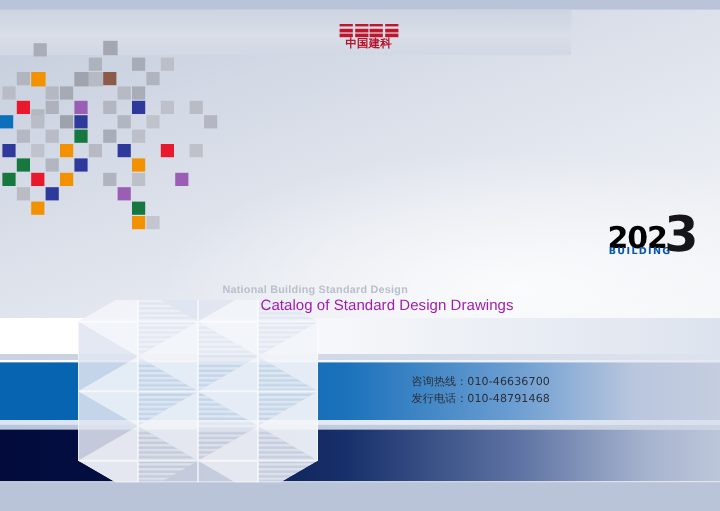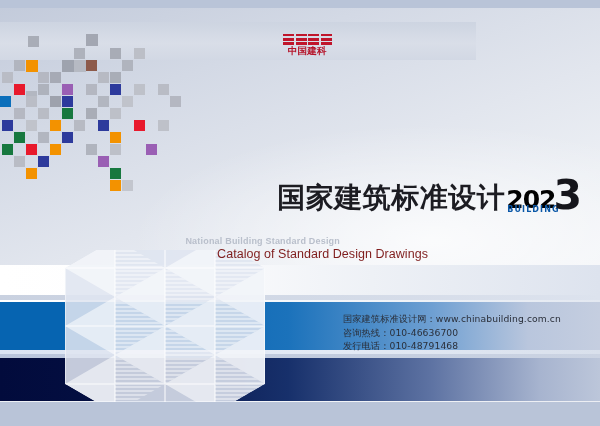--- a/index.html
+++ b/index.html
@@ -14,21 +14,21 @@
   
   .panel { position:absolute; left:0; top:8px; width:600px; height:394px;
            background:linear-gradient(160deg,#c3cbdb 0%,#d3d9e5 22%,#e2e6ee 45%,#eceff4 62%,#f3f5f8 80%,#eceef3 100%); }
 
   
   .glow { position:absolute; right:-40px; top:120px; width:520px; height:240px;
           background:radial-gradient(ellipse at 60% 50%, rgba(255,255,255,.75) 0%, rgba(255,255,255,0) 68%); }
 
   
   .header { position:absolute; left:0; top:8px; width:476px; height:38px;
-            background:linear-gradient(180deg,#cdd4e1 0%,#d9dee8 55%,#d2d8e4 100%);margin-top:14px; }
+            background:linear-gradient(180deg,#cdd4e1 0%,#d9dee8 55%,#d2d8e4 100%); }
   .logos { position:absolute; left:283px; top:12px; display:flex; align-items:center; gap:7px; }
 
   .cctc { display:flex; flex-direction:column; align-items:center; line-height:1; }
   .cctc-lat { display:flex; gap:1.5px; }
   .cctc-lat span { display:block; width:11px; height:11px; position:relative; }
   .cctc-lat span i { position:absolute; left:0; right:0; background:#c0152b; height:2.4px; display:block; }
   .cctc-lat span i:nth-child(1){ top:0; }
   .cctc-lat span i:nth-child(2){ top:4.2px; }
   .cctc-lat span i:nth-child(3){ top:8.4px; }
   .cctc-cn { font-size:9.5px; color:#b5142a; font-weight:bold; letter-spacing:.2px;
@@ -59,21 +59,21 @@
              color:#0b58a8; letter-spacing:1.1px; font-family:"DejaVu Sans",sans-serif; }
   .big3 { font-size:41px; font-weight:bold; color:#15151b; font-family:"DejaVu Sans",sans-serif;
           line-height:1; margin-left:-2px; position:relative; top:4px; }
   .t-cn2 { font-size:42px; font-weight:bold; color:#1b1b21; letter-spacing:3px;
            font-family:"DejaVu Sans",sans-serif; line-height:1.05; margin-top:6px; }
 
   
   .en-block { position:absolute; left:128px; top:236px; width:300px; text-align:right; }
   .en1 { font-size:9px; color:#b9bfcb; letter-spacing:.2px; font-weight:bold;
          padding-right:88px; }
-  .en2 { font-size:12.5px; color:#7f1d1d; letter-spacing:.05px; margin-top:1px; }
+  .en2 { font-size:12.5px; color:#a21caf; letter-spacing:.05px; margin-top:1px; }
 
   
   .bands { position:absolute; left:0; top:258px; width:600px; height:144px; }
   .band { position:absolute; left:0; width:600px; }
   .b-white { top:7px;  height:30px; background:linear-gradient(90deg,#ffffff 0%,#fdfdfe 30%,#eef1f6 62%,#dde3ee 100%); }
   .b-gap1  { top:37px; height:5px;  background:linear-gradient(90deg,#c9d1e0 0%,#d3dae7 55%,#dde3ee 100%); }
   .b-thin  { top:42px; height:2px;  background:linear-gradient(90deg,#ffffff 0%,#f2f5f9 60%,#e3e8f1 100%); }
   .b-blue  { top:44px; height:48px; background:linear-gradient(90deg,#0664b1 0%,#0664b1 25%,#1b72bb 48%,#6e9fd2 72%,#b9c6dd 88%,#c5cee0 100%); }
   .b-lite  { top:92px; height:4px;  background:linear-gradient(90deg,#dbe4f3 0%,#e3eaf5 55%,#d9e0ec 100%); }
   .b-gap2  { top:96px; height:4px;  background:linear-gradient(90deg,#b9c5dc 0%,#c3cddf 60%,#ccd4e3 100%); }
@@ -243,34 +243,32 @@
         <g stroke="#ffffff" stroke-width="1.6" fill="none" opacity=".6">
           <path d="M65 18 L265 18 M65 76 L265 76 M65 134 L265 134"></path>
           <path d="M65 -40 L65 192 M115 -40 L115 192 M165 -40 L165 192 M215 -40 L215 192 M265 -40 L265 192"></path>
         </g>
       </g>
     </svg>
   </div>
 
   <div class="title-block">
     <div class="t-line1">
-      <span class="t-cn1">国家建筑标准设计</span>
       <span class="yearwrap">
         <span class="year2023">202</span>
         <span class="edition">BUILDING</span>
       </span>
       <span class="big3">3</span>
     </div>
   </div>
 
   <div class="en-block">
     <div class="en1">National Building Standard Design</div>
     <div class="en2">Catalog of Standard Design Drawings</div>
   </div>
 
   <div class="contact">
-    <div>国家建筑标准设计网：www.chinabuilding.com.cn</div>
     <div>咨询热线：010-46636700</div>
     <div>发行电话：010-48791468</div>
   </div>
 
   <div class="footer"></div>
 </div>
 
 </body></html>

